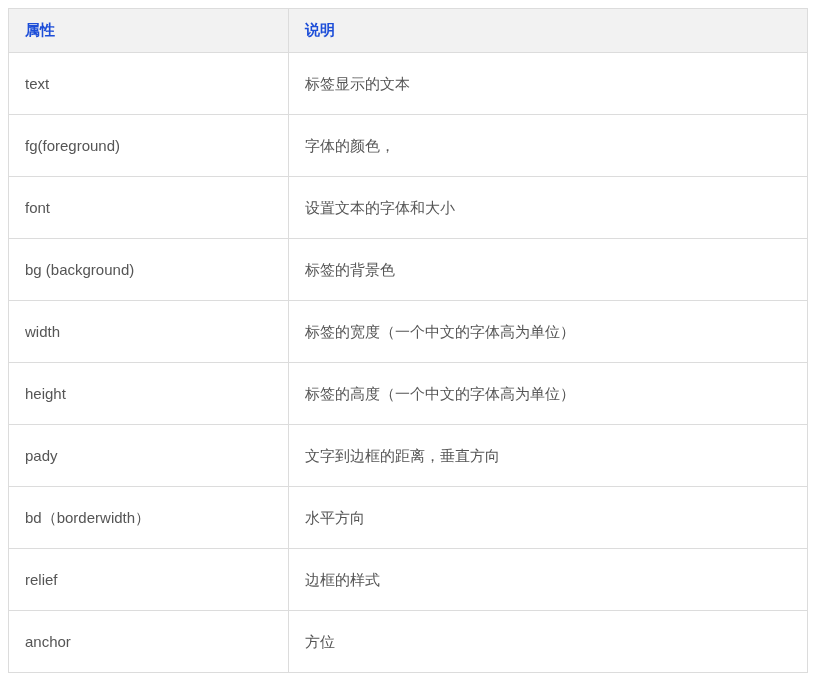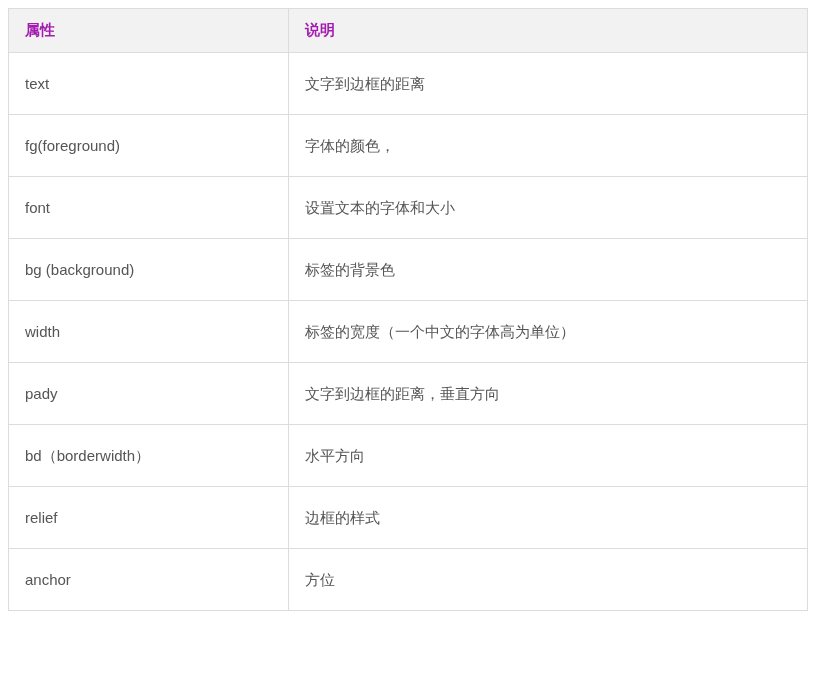--- a/index.html
+++ b/index.html
@@ -19,21 +19,21 @@
     }
     table {
       width: 100%;
       border-collapse: collapse;
       border: 1px solid #dcdcdc;
     }
     thead th {
       background: #f2f2f2;
       text-align: left;
       font-weight: 700;
-      color: #a21caf;
+      color: #1d4ed8;
       padding: 12px 16px;
       border: 1px solid #dcdcdc;
       font-size: 15px;
     }
     tbody td {
       padding: 20px 16px;
       border: 1px solid #dcdcdc;
       color: #555555;
       font-size: 15px;
       line-height: 1.4;
@@ -57,37 +57,41 @@
     </colgroup>
     <thead>
       <tr>
         <th>属性</th>
         <th>说明</th>
       </tr>
     </thead>
     <tbody>
       <tr>
         <td class="attr">text</td>
-        <td>文字到边框的距离</td>
+        <td>标签显示的文本</td>
       </tr>
       <tr>
         <td class="attr">fg(foreground)</td>
         <td>字体的颜色，</td>
       </tr>
       <tr>
         <td class="attr">font</td>
         <td>设置文本的字体和大小</td>
       </tr>
       <tr>
         <td class="attr">bg (background)</td>
         <td>标签的背景色</td>
       </tr>
       <tr>
         <td class="attr">width</td>
         <td>标签的宽度（一个中文的字体高为单位）</td>
+      </tr>
+      <tr>
+        <td class="attr">height</td>
+        <td>标签的高度（一个中文的字体高为单位）</td>
       </tr>
       <tr>
         <td class="attr">pady</td>
         <td>文字到边框的距离，垂直方向</td>
       </tr>
       <tr>
         <td class="attr">bd（borderwidth）</td>
         <td>水平方向</td>
       </tr>
       <tr>

